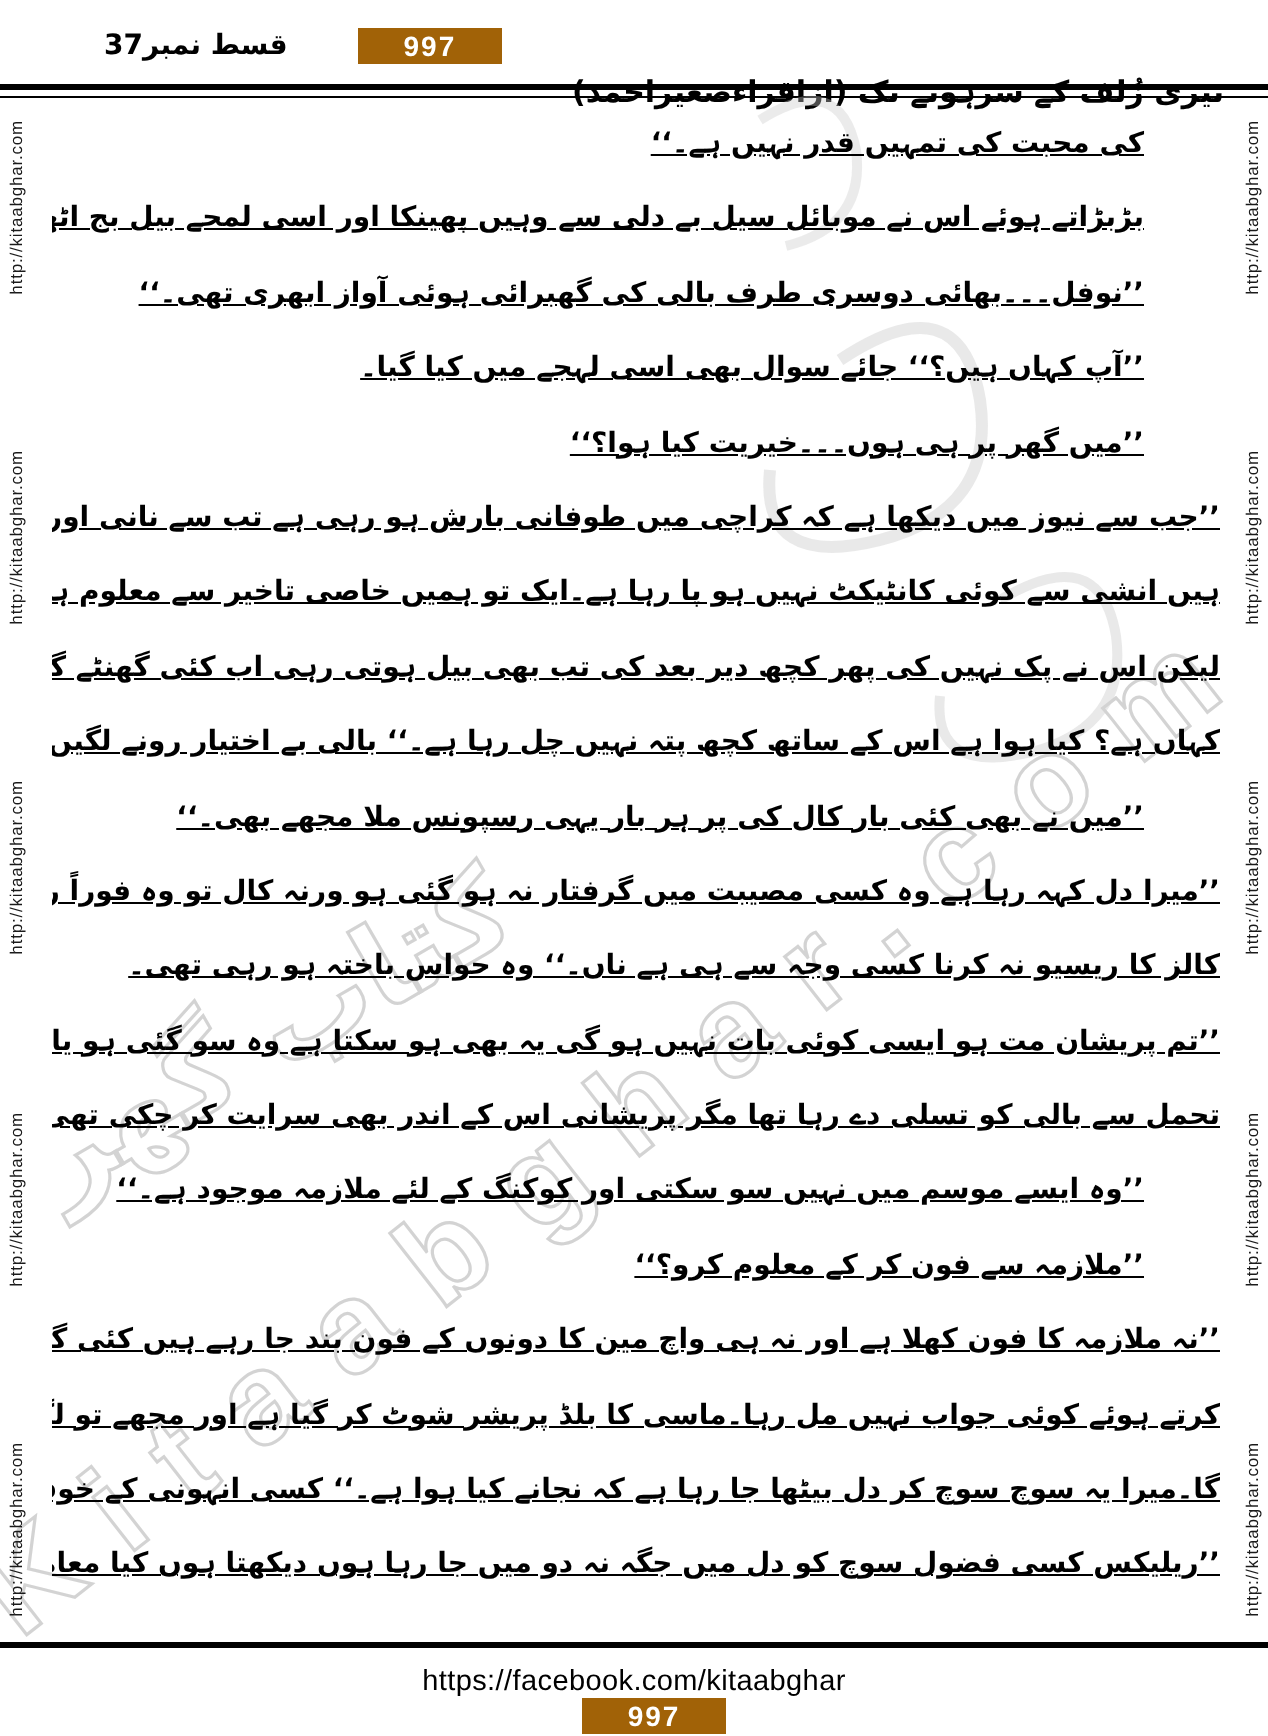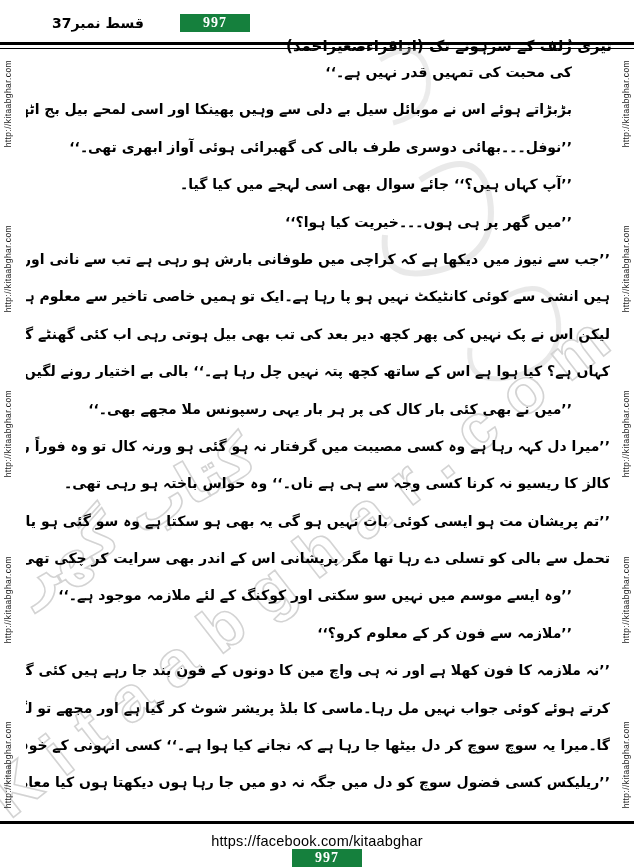--- a/index.html
+++ b/index.html
@@ -17,22 +17,22 @@
     position:absolute; top:6px; left:28px; right:22px; height:34px;
     display:flex; flex-direction:row; justify-content:space-between; align-items:center;
     direction:ltr;
   }
   .episode {
     font-family:"DejaVu Sans", sans-serif;
     font-size:14px; font-weight:bold; direction:rtl;
     padding-left:24px;
   }
   .page-box {
-    background:#15803d; color:#fff;
-    font-family:Liberation Serif, serif;
+    background:#a16207; color:#fff;
+    font-family:Liberation Sans, sans-serif;
     font-size:14px; font-weight:bold;
     padding:1px 23px; letter-spacing:1px;
   }
   .book-title {
     font-family:"DejaVu Sans", sans-serif;
     font-size:15px; font-weight:bold; direction:rtl;margin-top:46px;
   }
   .header-rule {
     position:absolute; top:42px; left:0; right:0; height:7px;
     border-top:3px solid #000; border-bottom:1px solid #000;
@@ -51,21 +51,21 @@
     font-size:8.5px; color:#1a1a1a; letter-spacing:0.4px;
     white-space:nowrap;
   }
   
   .watermark {
     position:absolute; inset:0; z-index:1; pointer-events:none;
   }
   
   .body-lines {
     position:absolute; top:54px; left:26px; right:24px; bottom:50px;
-    direction:rtl; z-index:2;
+    direction:rtl; z-index:2;text-decoration:underline;
   }
   .line {
     font-family:"DejaVu Sans", sans-serif;
     font-size:14px; font-weight:bold;
     height:37.4px; line-height:37.4px;
     white-space:nowrap; overflow:hidden;
     text-align:right;
   }
   .line.para { padding-right:38px; }
   

